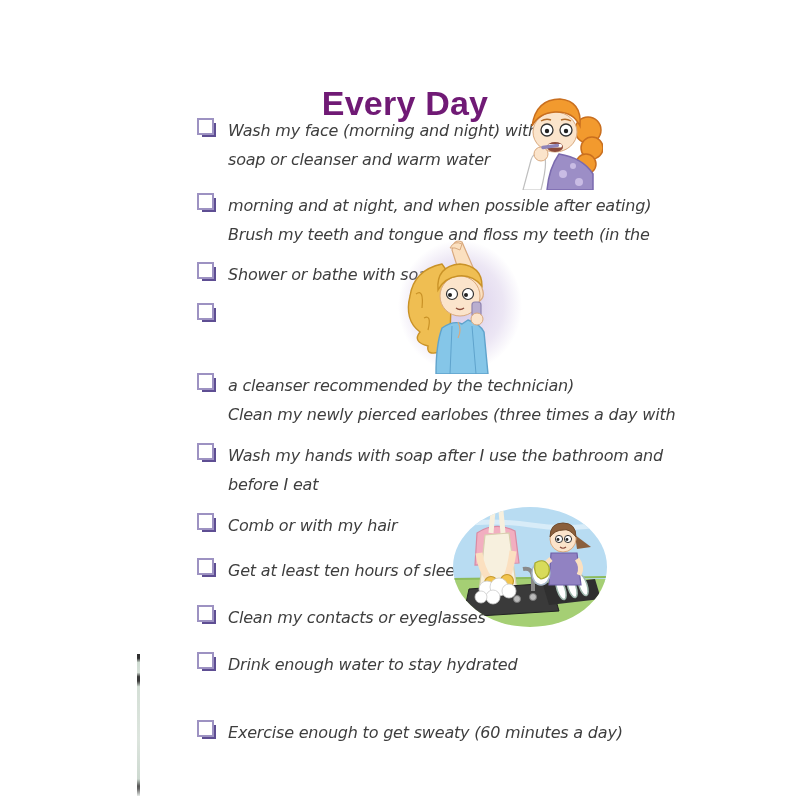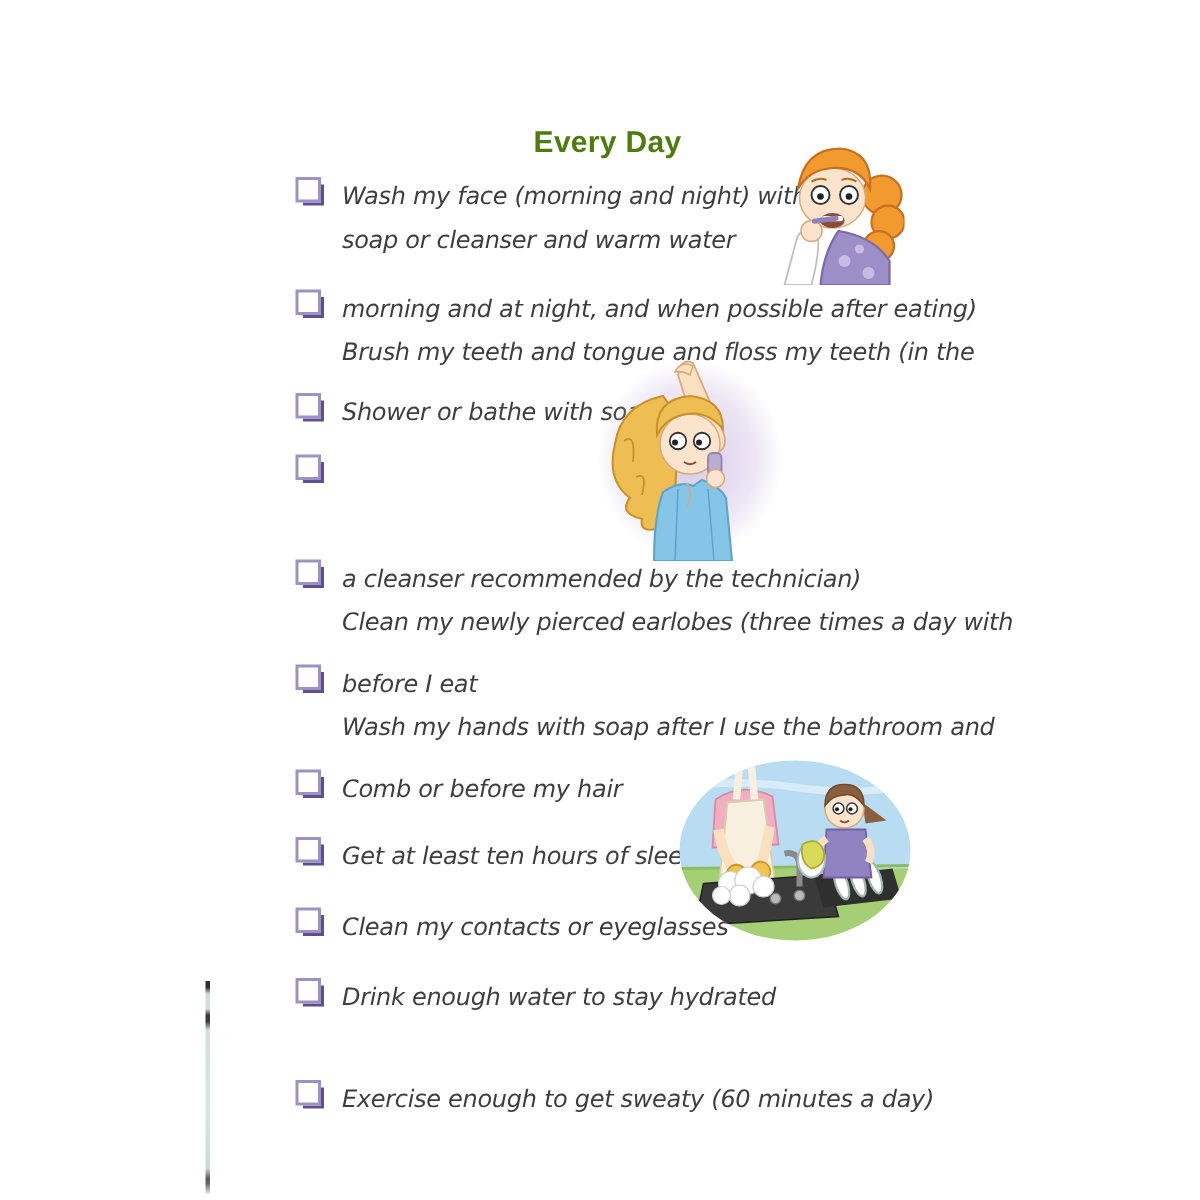--- a/index.html
+++ b/index.html
@@ -9,23 +9,23 @@
     background:#ffffff;
     overflow:hidden;
     font-family:"DejaVu Sans","Liberation Sans",sans-serif;
   }
   .title{
     position:absolute;
     top:84px;left:205px;width:400px;
     text-align:center;
     font-family:"Liberation Sans","DejaVu Sans",sans-serif;
     font-weight:bold;
-    font-size:20px;
+    font-size:34px;
     letter-spacing:0.2px;
-    color:#4d7c0f;
+    color:#701a75;
   }
   .item{
     position:absolute;
     left:197px;
     display:flex;
     align-items:flex-start;
   }
   .checkbox{
     position:relative;
     width:20px;height:20px;
@@ -109,29 +109,29 @@
     <span class="checkbox"></span>
     <div class="item-text">
       <div>a cleanser recommended by the technician)</div>
       <div>Clean my newly pierced earlobes (three times a day with</div>
     </div>
   </div>
 
   <div class="item" style="top:441px">
     <span class="checkbox"></span>
     <div class="item-text">
+      <div>Wash my hands with soap after I use the bathroom and</div>
       <div>before I eat</div>
-      <div>Wash my hands with soap after I use the bathroom and</div>
     </div>
   </div>
 
   <div class="item" style="top:511px">
     <span class="checkbox"></span>
     <div class="item-text">
-      <div>Comb or before my hair</div>
+      <div>Comb or with my hair</div>
     </div>
   </div>
 
   <div class="item" style="top:556px">
     <span class="checkbox"></span>
     <div class="item-text">
       <div>Get at least ten hours of sleep</div>
     </div>
   </div>
 

